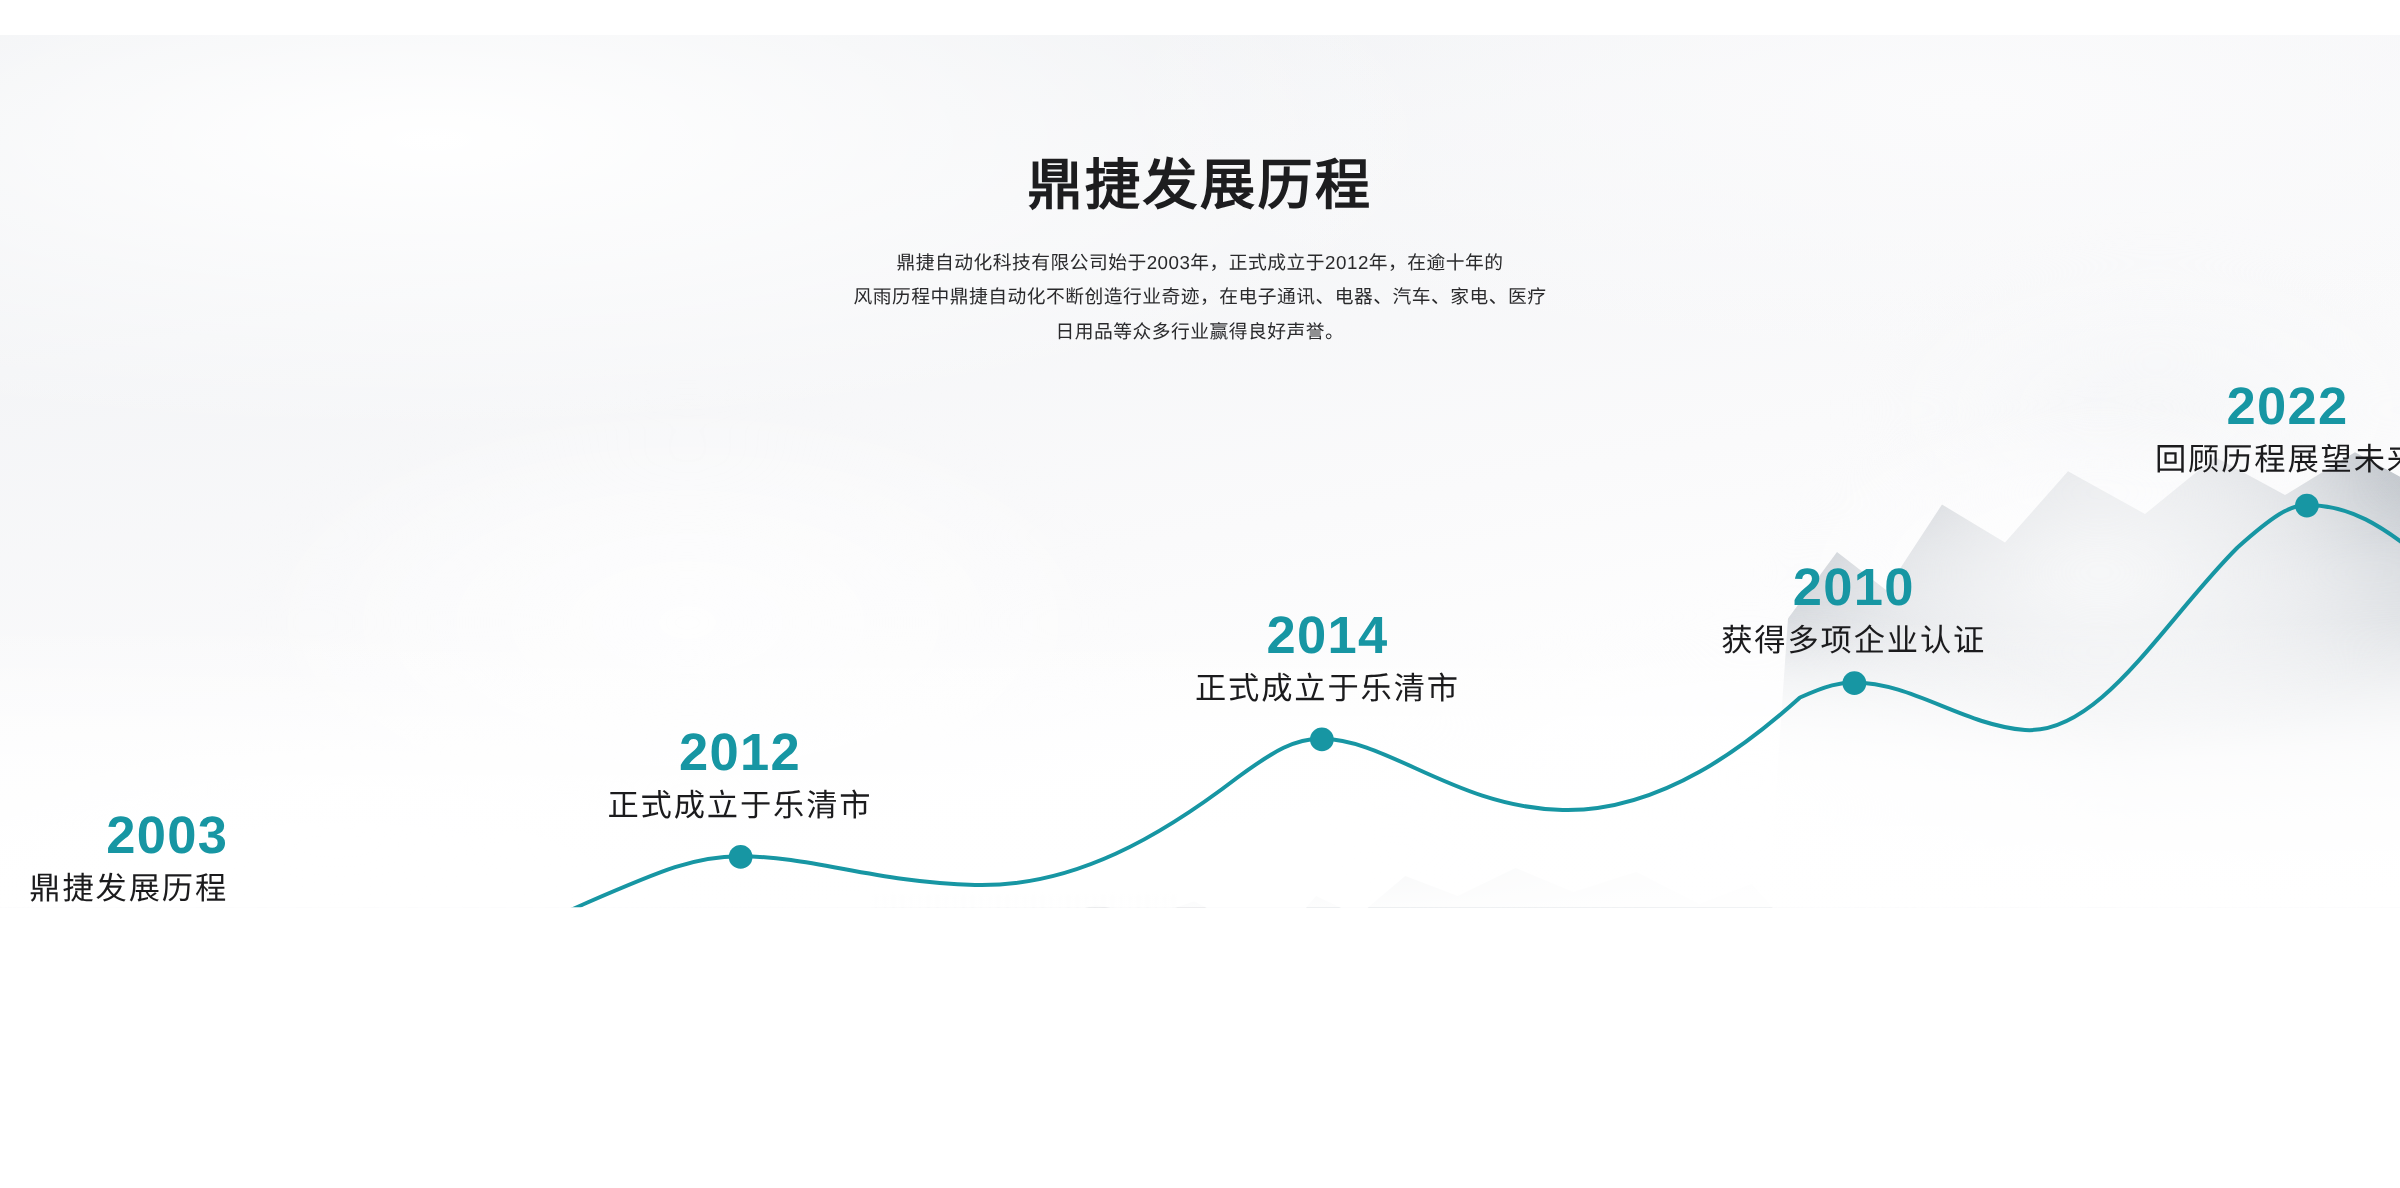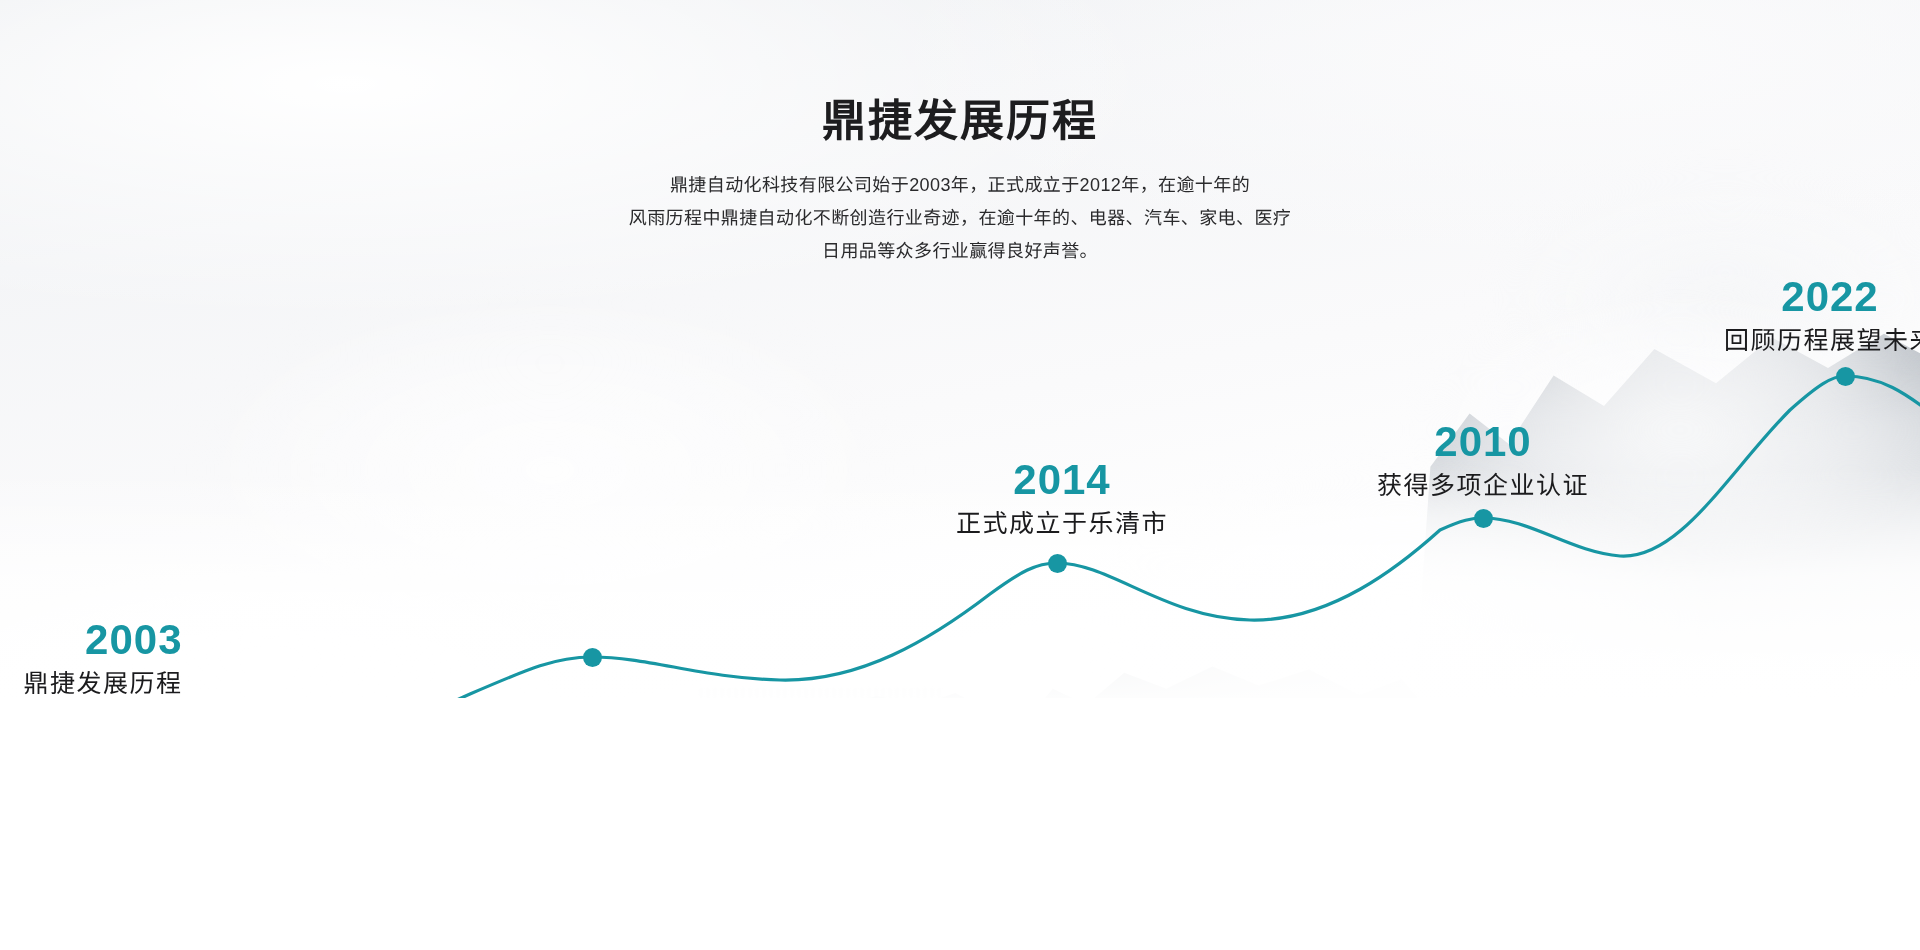--- a/index.html
+++ b/index.html
@@ -11,20 +11,21 @@
   body {
     font-family: "Liberation Sans", "DejaVu Sans", sans-serif;
   }
 
   #stage {
     position: relative;
     width: 1920px;
     height: 698px;
     overflow: hidden;
     background: #f2f3f5;
+    margin-top: 28px;
   }
 
   
   .bg-layer {
     position: absolute;
     inset: 0;
     pointer-events: none;
   }
 
   .bg-sky {
@@ -153,21 +154,21 @@
     margin: 0;
     font-size: 44px;
     font-weight: 700;
     letter-spacing: 2px;
     color: #1d1d1f;
     line-height: 1.15;
   }
   .page-subtitle {
     margin: 22px auto 0;
     width: 820px;
-    font-size: 18px;
+    font-size: 15px;
     font-weight: 400;
     line-height: 1.85;
     color: #2a2a2c;
     letter-spacing: .4px;
   }
   .page-subtitle .sub-line { display: block; }
 
   
   .timeline {
     position: absolute;
@@ -235,37 +236,41 @@
   <div class="mist m5"></div>
   <div class="mist m2"></div>
   <div class="mist m6"></div>
 
   <div class="bg-bottom-wash"></div>
 
   <div class="header">
     <h1 class="page-title">鼎捷发展历程</h1>
     <p class="page-subtitle">
       <span class="sub-line">鼎捷自动化科技有限公司始于2003年，正式成立于2012年，在逾十年的</span>
-      <span class="sub-line">风雨历程中鼎捷自动化不断创造行业奇迹，在逾十年的、电器、汽车、家电、医疗</span>
+      <span class="sub-line">风雨历程中鼎捷自动化不断创造行业奇迹，在电子通讯、电器、汽车、家电、医疗</span>
       <span class="sub-line">日用品等众多行业赢得良好声誉。</span>
     </p>
   </div>
 
   <div class="timeline">
 
     <svg class="timeline-curve" viewBox="0 0 1920 950" preserveAspectRatio="none">
       <path id="curve-path" fill="none" stroke="#1796a3" stroke-width="3.2" stroke-linecap="round" stroke-linejoin="round" d="M -20 760 C 40 738, 70 722, 118 722 C 170 722, 200 748, 250 750 C 330 752, 400 726, 470 694 C 530 668, 556 657, 592 657 C 650 657, 700 678, 780 680 C 860 682, 930 640, 990 594 C 1020 572, 1036 563, 1057 563 C 1110 563, 1165 618, 1250 620 C 1330 622, 1400 566, 1440 530 C 1462 520, 1472 518, 1483 518 C 1530 518, 1570 552, 1620 556 C 1680 560, 1730 470, 1790 410 C 1818 385, 1832 376, 1845 376 C 1880 376, 1905 392, 1940 420"></path>
     </svg>
 
     <div class="milestone" style="left:103px;  top:618px;text-align:right;">
       <span class="milestone-year">2003</span>
       <span class="milestone-label">鼎捷发展历程</span>
     </div>
     <div class="milestone-dot" style="left:118px; top:722px;"></div>
 
+    <div class="milestone" style="left:592px;  top:552px;">
+      <span class="milestone-year">2012</span>
+      <span class="milestone-label">正式成立于乐清市</span>
+    </div>
     <div class="milestone-dot" style="left:592px; top:657px;"></div>
 
     <div class="milestone" style="left:1062px; top:458px;">
       <span class="milestone-year">2014</span>
       <span class="milestone-label">正式成立于乐清市</span>
     </div>
     <div class="milestone-dot" style="left:1057px; top:563px;"></div>
 
     <div class="milestone" style="left:1483px; top:420px;">
       <span class="milestone-year">2010</span>

